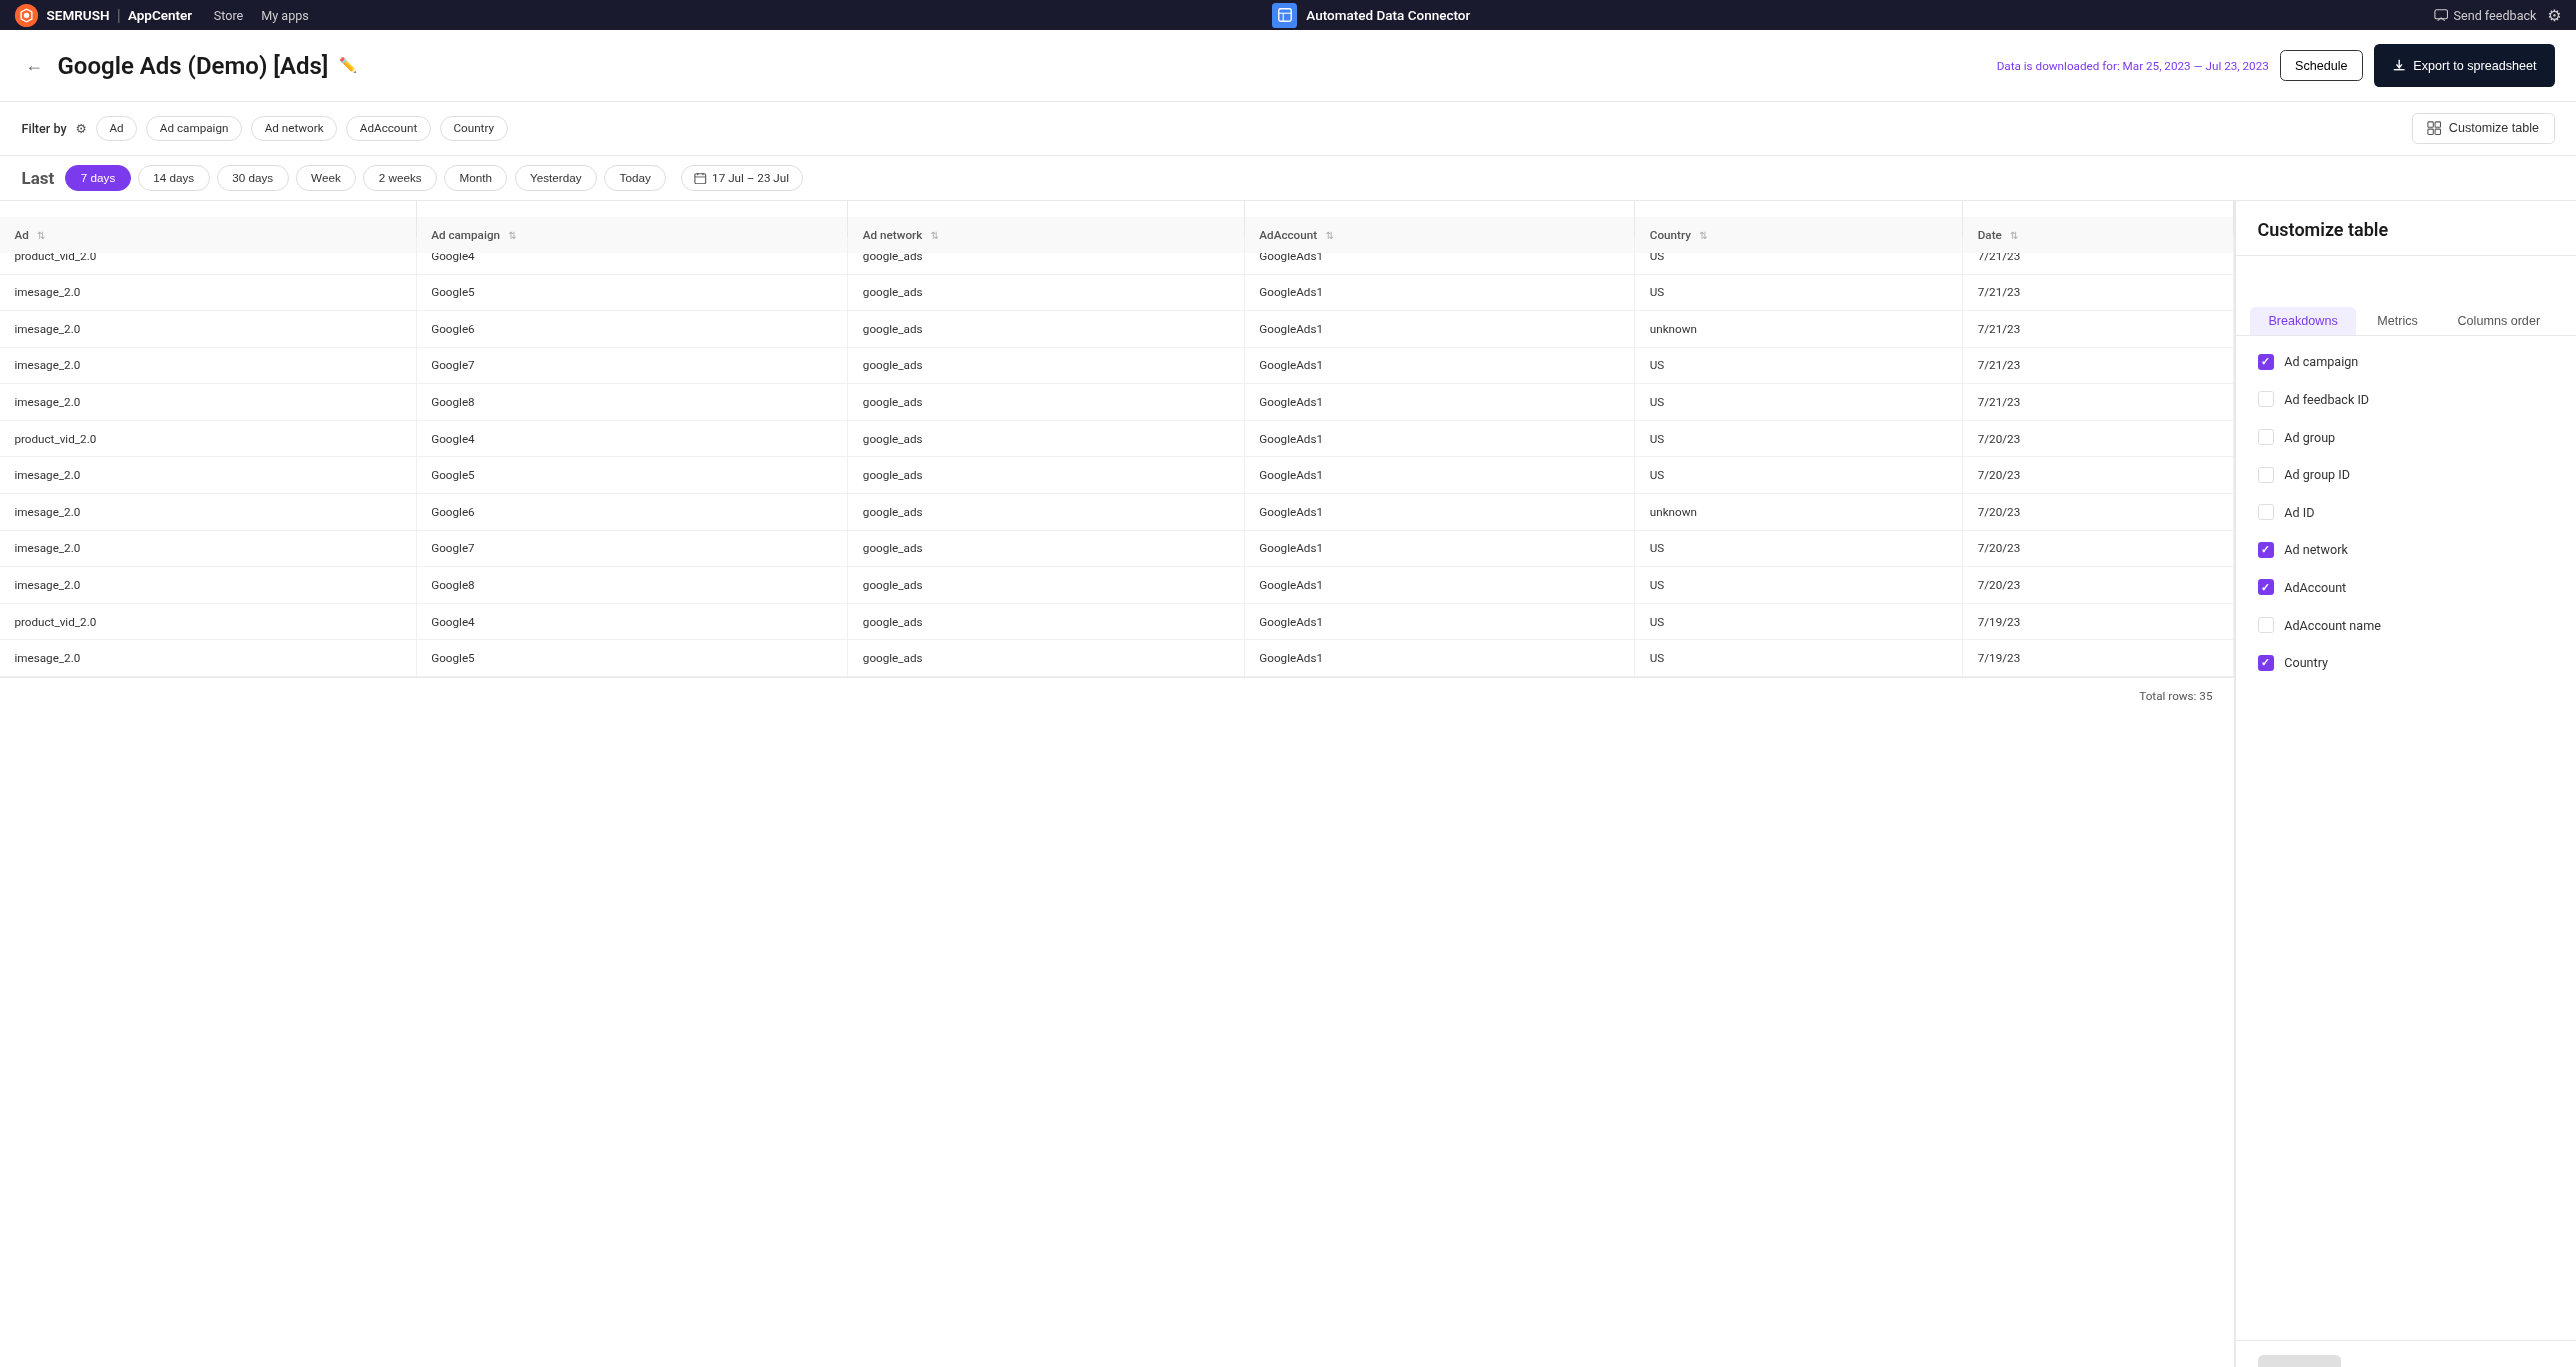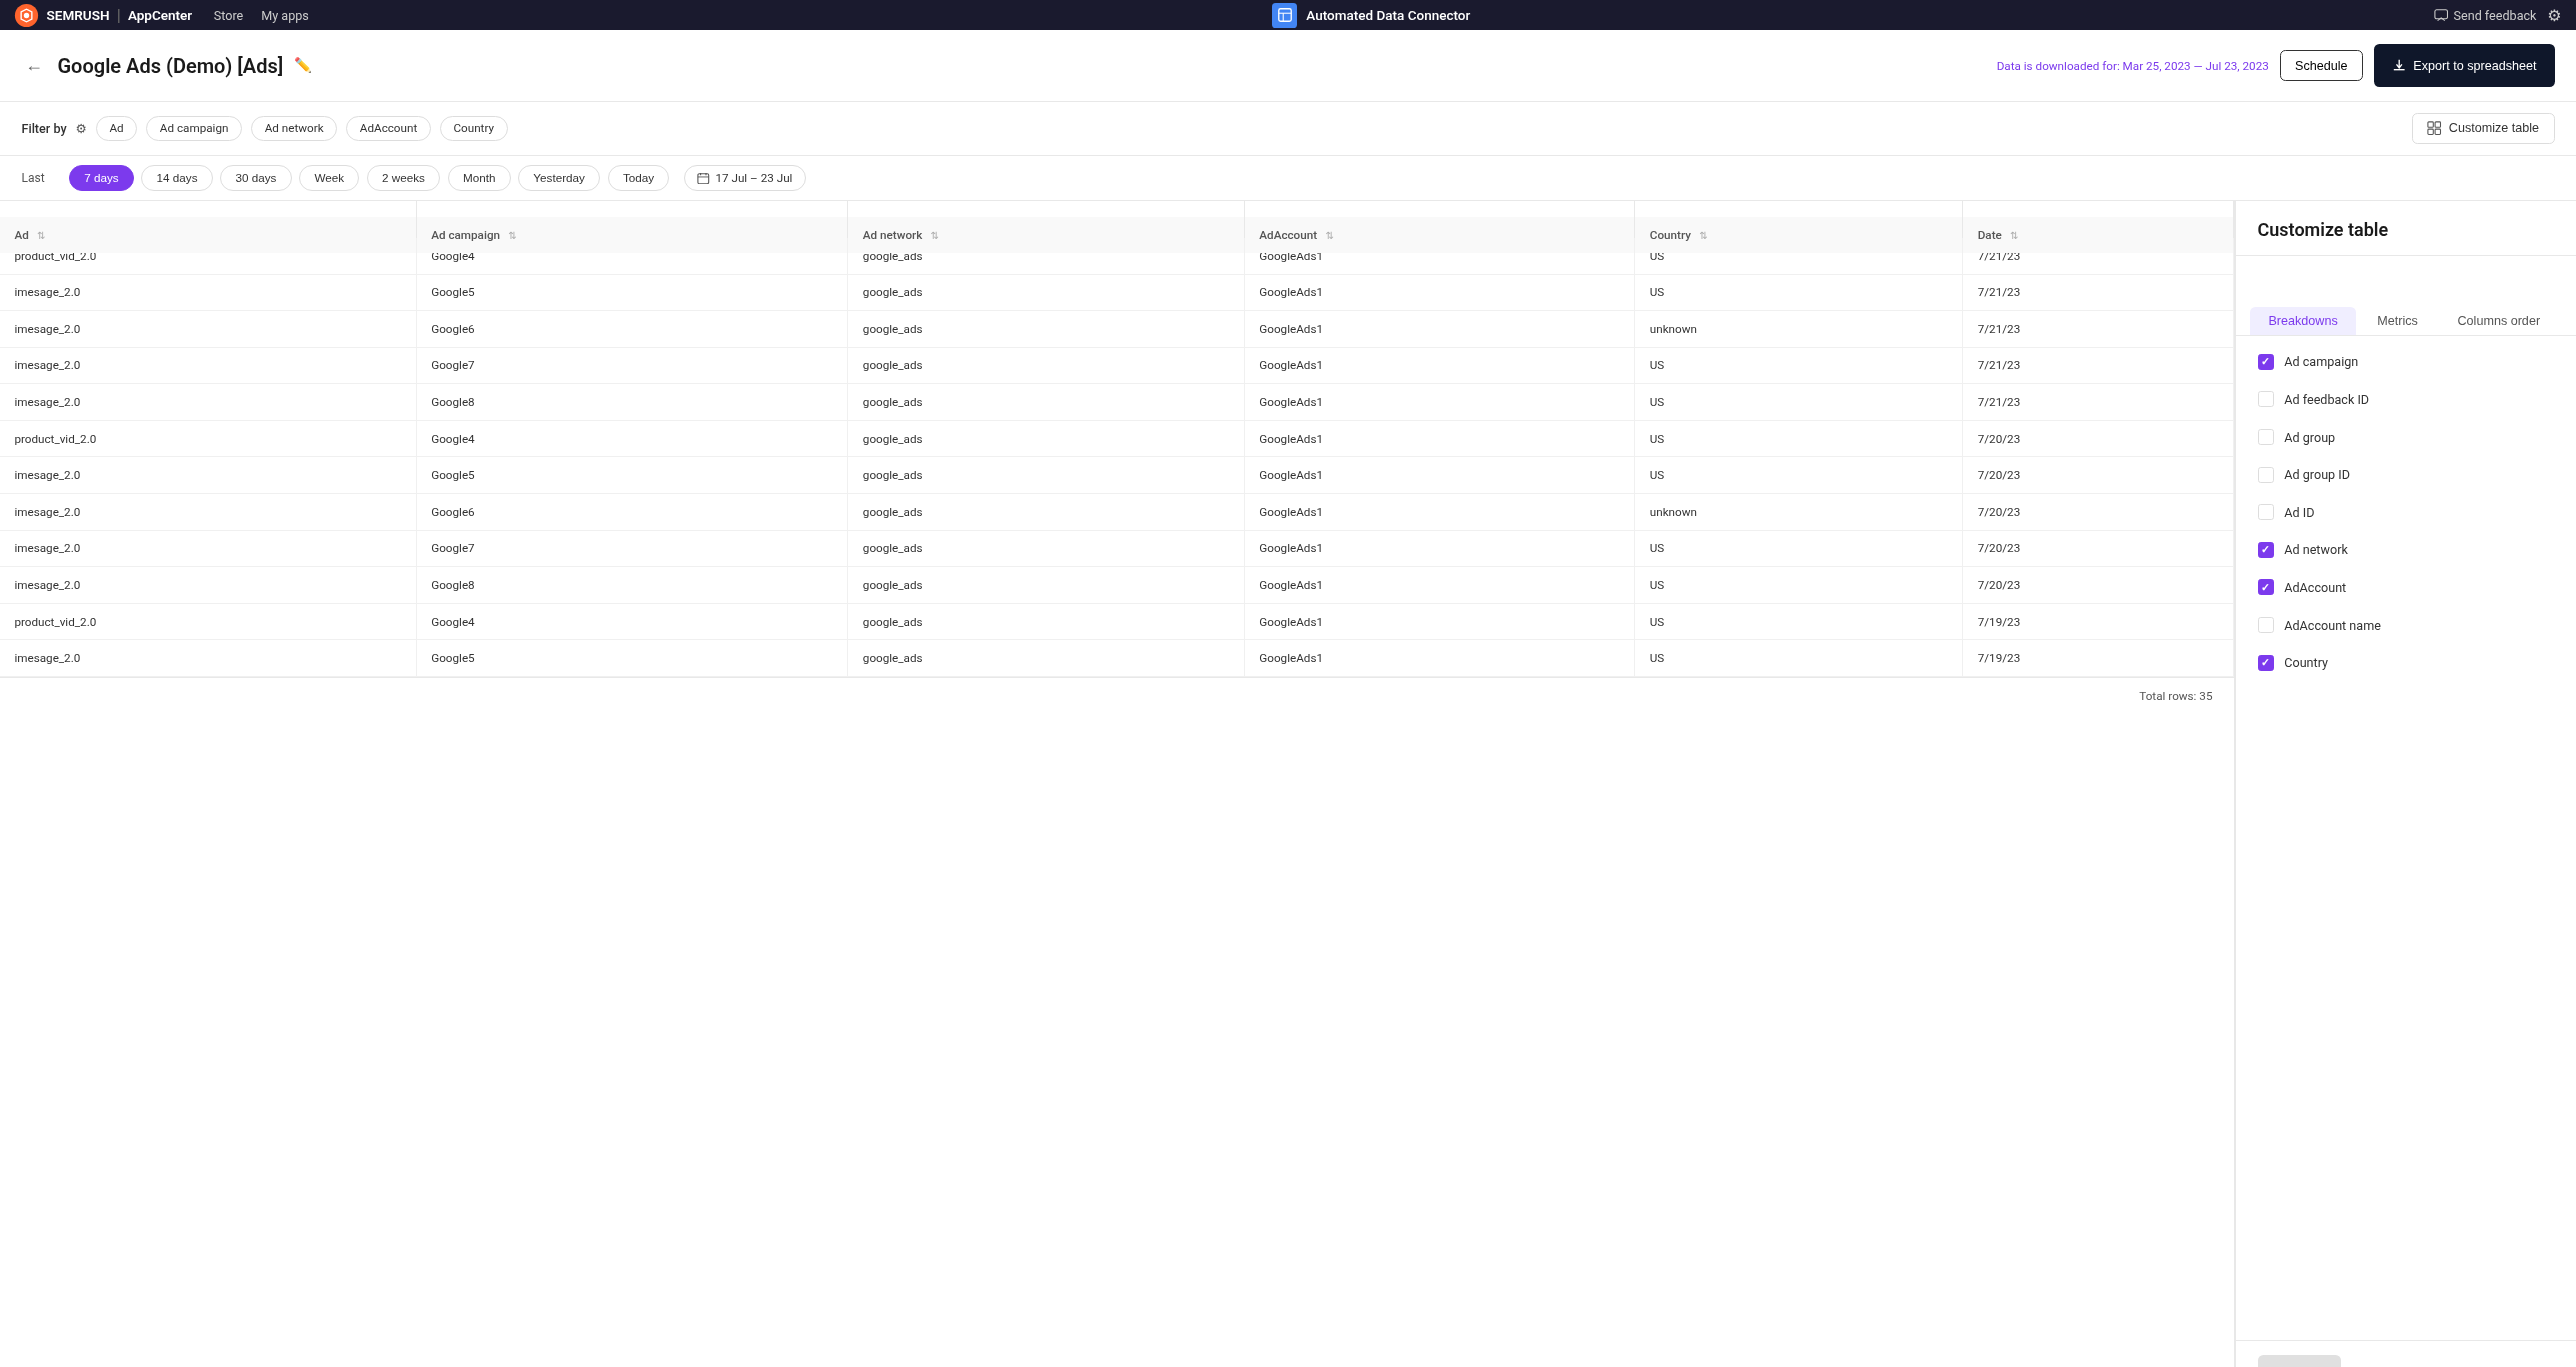--- a/index.html
+++ b/index.html
@@ -87,21 +87,21 @@
     }
     .back-btn {
       color: #666;
       font-size: 18px;
       cursor: pointer;
       background: none;
       border: none;
       padding: 3.6px;
     }
     .page-title {
-      font-size: 20px;
+      font-size: 24px;
       font-weight: 600;
       color: #1a1a1a;
     }
     .edit-icon {
       color: #999;
       cursor: pointer;
       font-size: 14.4px;
     }
     .header-right {
       margin-left: auto;
@@ -180,23 +180,24 @@
 
     
     .date-filter-bar {
       display: flex;
       align-items: center;
       padding: 9px 21.5px;
       gap: 7.2px;
       border-bottom: 0.9px solid #e8e8e8;
     }
     .last-label {
-      font-size: 12px;
+      font-size: 17px;
       color: #555;
-      margin-right: 17px;
+      margin-right: 4px;
+      font-weight: bold;
     }
     .date-btn {
       border: 0.9px solid #ddd;
       border-radius: 14.4px;
       padding: 5.4px 14.4px;
       font-size: 11.7px;
       color: #333;
       cursor: pointer;
       background: #fff;
     }

